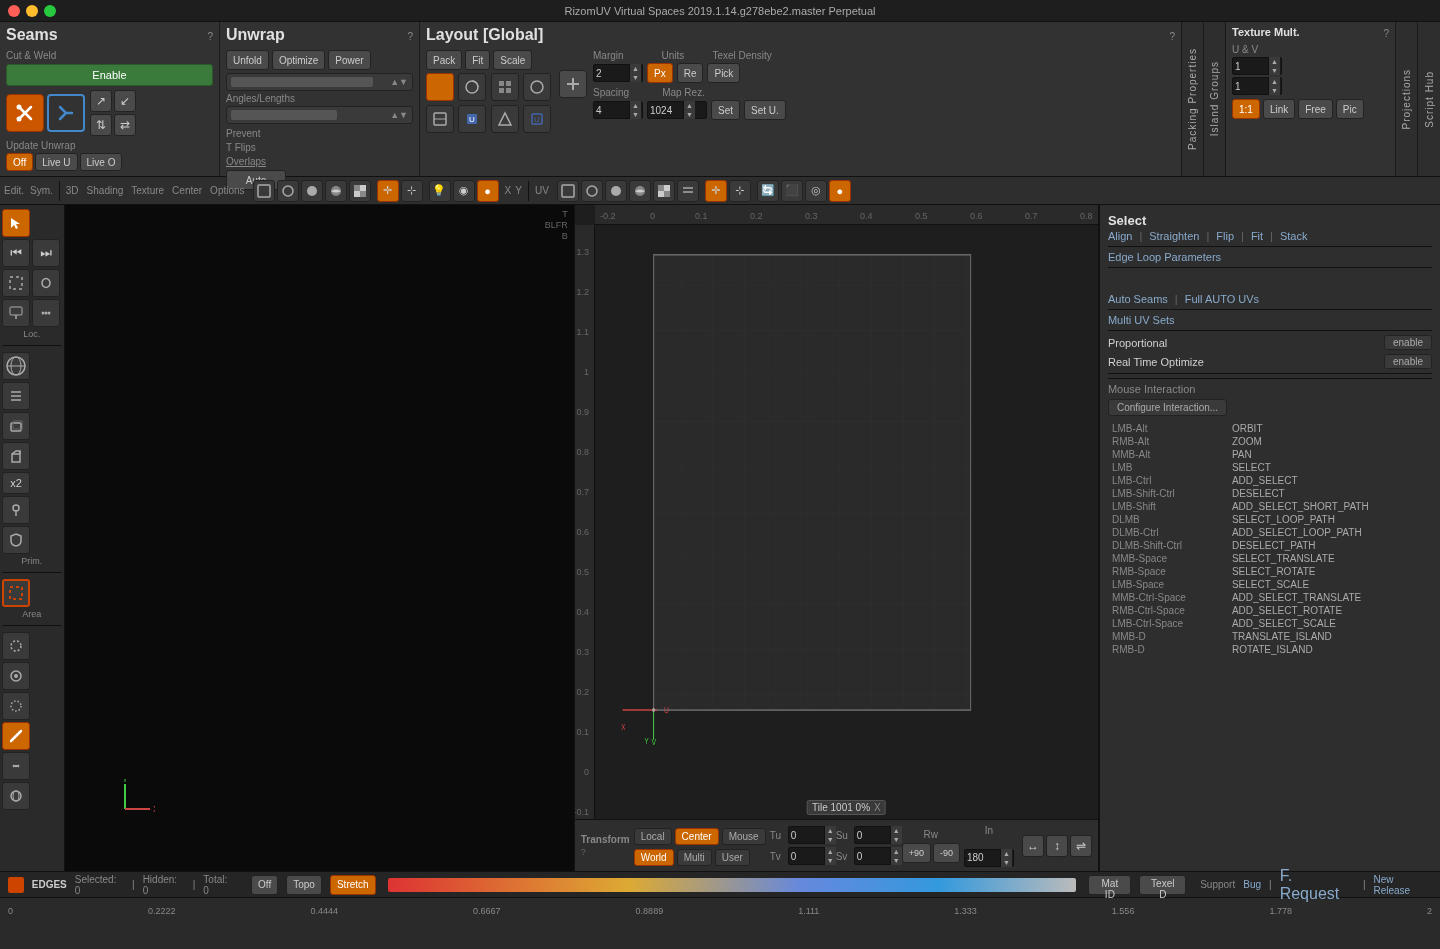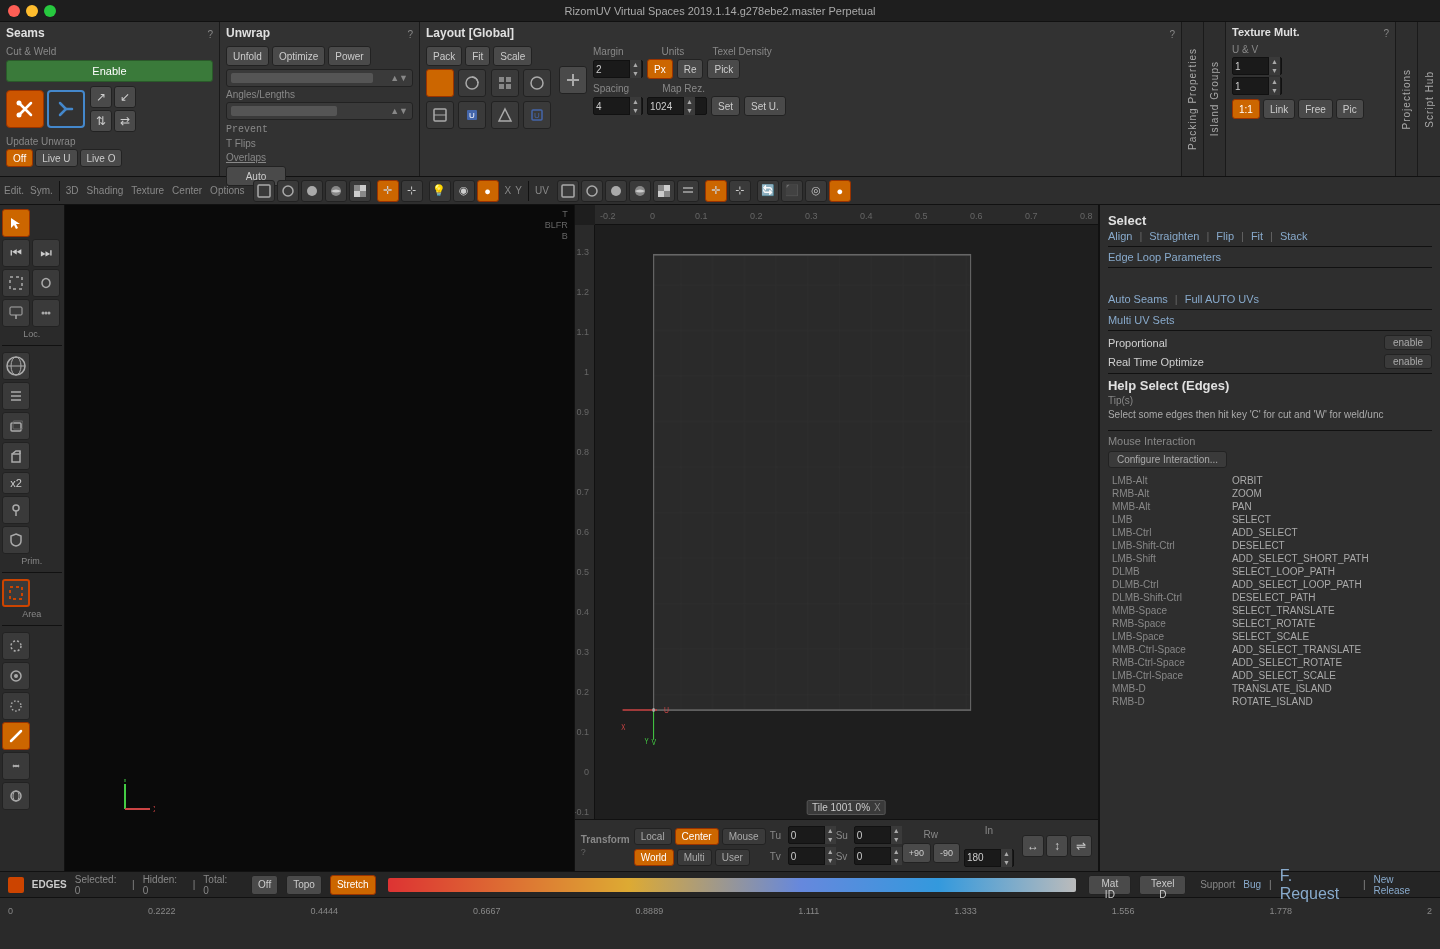--- a/index.html
+++ b/index.html
@@ -55,21 +55,21 @@
     }
 
     .panel-section {
       border-right: 1px solid #1a1a1a;
       padding: 4px 6px;
       display: flex;
       flex-direction: column;
       min-width: 0;
     }
     .panel-title {
-      font-size: 12px;
+      font-size: 16px;
       font-weight: bold;
       color: #e0e0e0;
       margin-bottom: 2px;
     }
     .panel-help {
       color: #888;
       font-size: 10px;
       cursor: pointer;
     }
     .panel-header {
@@ -596,21 +596,21 @@
         <div style="width:80%;height:10px;background:#555;border-radius:2px;"></div>
         <span style="margin-left:auto;font-size:9px;color:#888;">▲▼</span>
       </div>
       <div style="font-size:10px;color:#888;margin-bottom:2px;">Angles/Lengths</div>
       <div style="background:#3a3a3a;border:1px solid #222;border-radius:3px;height:18px;display:flex;align-items:center;padding:0 4px;">
         <div style="width:60%;height:10px;background:#555;border-radius:2px;"></div>
         <span style="margin-left:auto;font-size:9px;color:#888;">▲▼</span>
       </div>
     </div>
     <div class="btn-row">
-      <span style="font-size:10px;color:#888;font-family:Liberation Mono, monospace;">Prevent</span>
+      <span style="font-size:10px;color:#888;">Prevent</span>
     </div>
     <div class="btn-row">
       <span style="font-size:10px;color:#888;margin-right:4px;">T Flips</span>
     </div>
     <div class="btn-row">
       <span style="font-size:10px;color:#888;margin-right:2px;text-decoration:underline;">Overlaps</span>
     </div>
     <div class="btn-row">
       <button class="btn" style="width:60px;">Auto</button>
     </div>
@@ -1268,25 +1268,20 @@
       <span class="rp-label">Proportional</span>
       <button class="rp-enable-btn">enable</button>
     </div>
 
     <div class="rp-row">
       <span class="rp-label">Real Time Optimize</span>
       <button class="rp-enable-btn">enable</button>
     </div>
     <div class="divider-h"></div>
 
-    <div class="rp-section">
-      <div class="rp-bold">Help Select (Edges)</div>
-      <div class="rp-tip-label">Tip(s)</div>
-      <div class="rp-tip-text">Select some edges then hit key 'C' for cut and 'W' for weld/unc</div>
-    </div>
     <div class="divider-h"></div>
 
     <div class="rp-section">
       <div class="rp-mouse-label">Mouse Interaction</div>
       <button class="rp-config-btn">Configure Interaction...</button>
       <table class="mouse-table">
         <tbody id="mouse-table-body">
             <tr>
               <td>LMB-Alt</td>
               <td>ORBIT</td>

